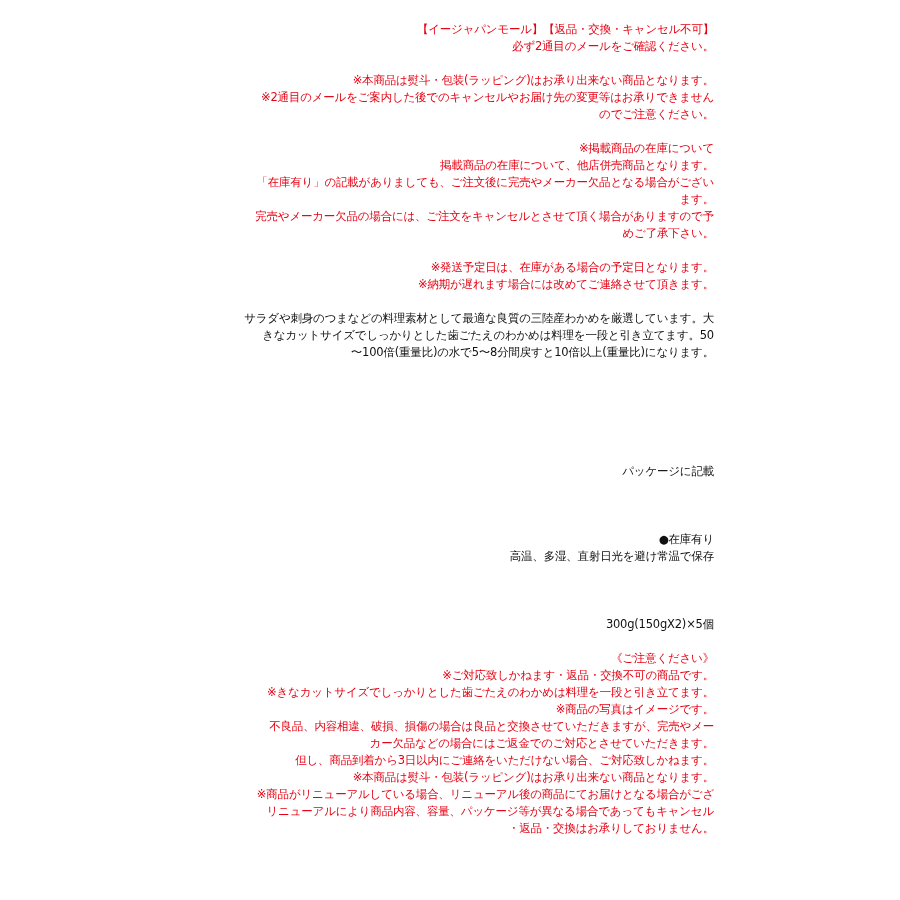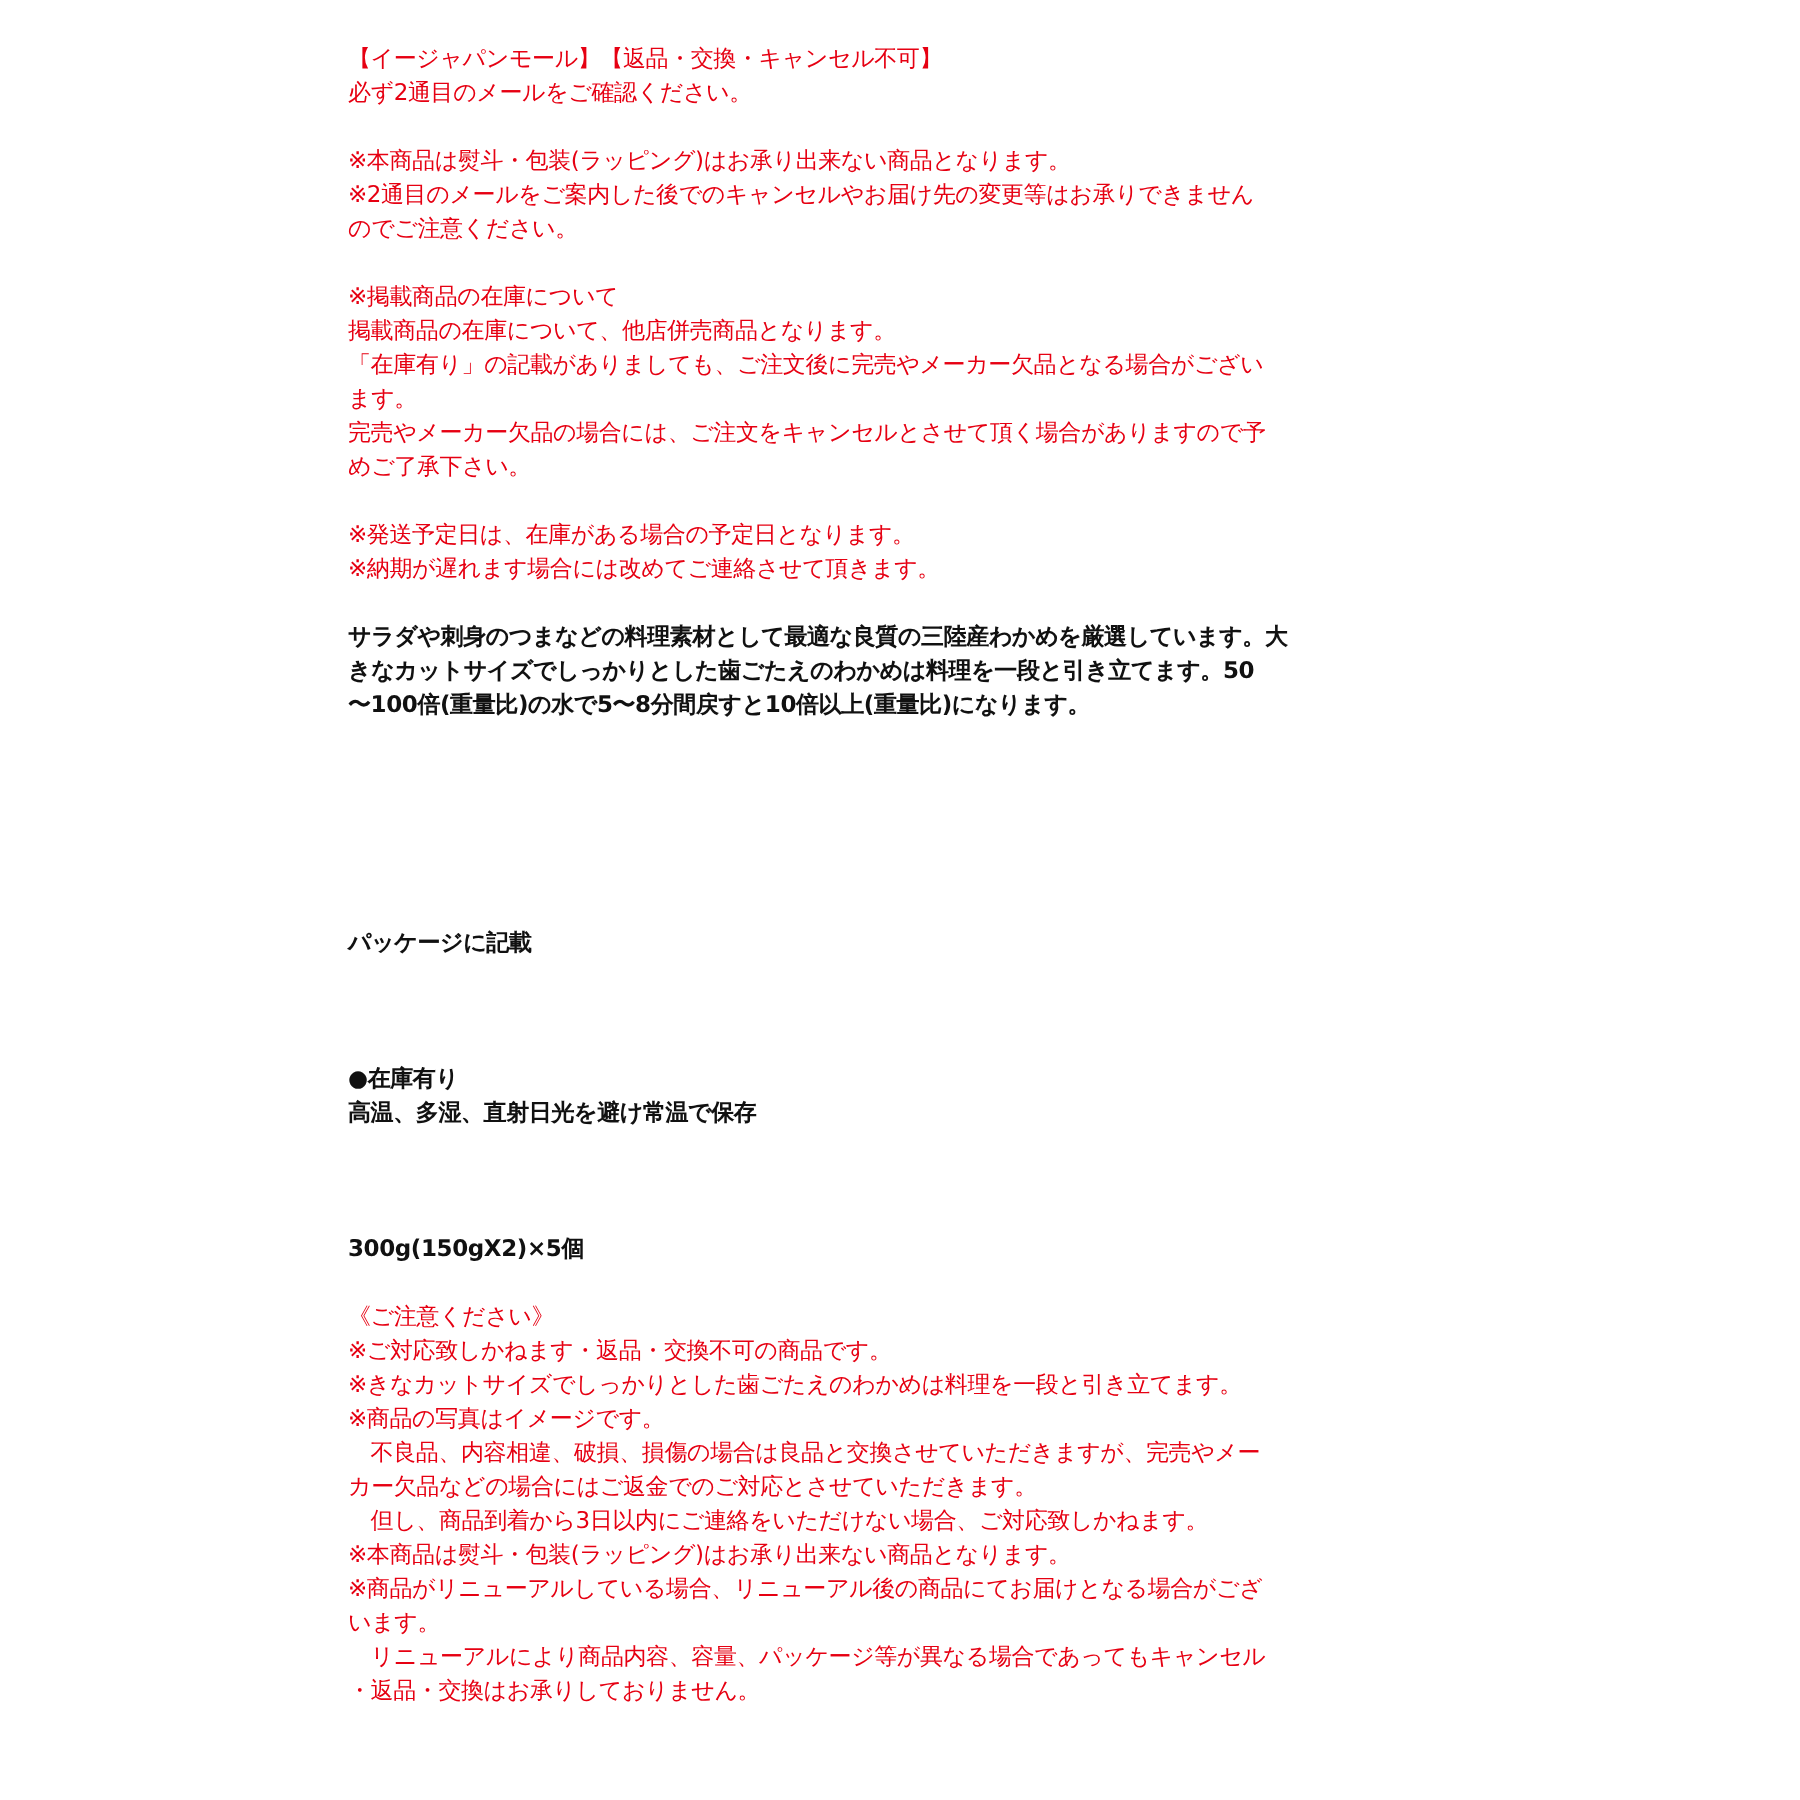--- a/index.html
+++ b/index.html
@@ -2,23 +2,23 @@
 <html><head>
 <meta charset="utf-8">
 <style>
   html, body { margin: 0; padding: 0; background: #ffffff; }
   body { width: 900px; height: 900px; overflow: hidden; position: relative; }
   .doc {
     position: absolute; left: 174px; top: 21px; width: 540px;
     font-family: "DejaVu Sans", "Liberation Sans", sans-serif;
     font-size: 11.5px; line-height: 17px; letter-spacing: -0.2px;
   }
-  .line { white-space: pre; display: block; height: 17px; }
+  .line { white-space: pre; display: block; height: 17px; text-align: right; }
   .red { color: #e60012; }
-  .black { color: #111111; font-weight: bold; }
+  .black { color: #111111; }
   .blank { height: 17px; }
 </style>
 </head>
 <body>
 
 <div class="doc" id="doc">
     <div>
       <span class="line red">【イージャパンモール】【返品・交換・キャンセル不可】</span>
       <span class="line red">必ず2通目のメールをご確認ください。</span>
     </div>
@@ -92,17 +92,16 @@
     <div>
       <span class="line red">《ご注意ください》</span>
       <span class="line red">※ご対応致しかねます・返品・交換不可の商品です。</span>
       <span class="line red">※きなカットサイズでしっかりとした歯ごたえのわかめは料理を一段と引き立てます。</span>
       <span class="line red">※商品の写真はイメージです。</span>
       <span class="line red">　不良品、内容相違、破損、損傷の場合は良品と交換させていただきますが、完売やメー</span>
       <span class="line red">カー欠品などの場合にはご返金でのご対応とさせていただきます。</span>
       <span class="line red">　但し、商品到着から3日以内にご連絡をいただけない場合、ご対応致しかねます。</span>
       <span class="line red">※本商品は熨斗・包装(ラッピング)はお承り出来ない商品となります。</span>
       <span class="line red">※商品がリニューアルしている場合、リニューアル後の商品にてお届けとなる場合がござ</span>
-      <span class="line red">います。</span>
       <span class="line red">　リニューアルにより商品内容、容量、パッケージ等が異なる場合であってもキャンセル</span>
       <span class="line red">・返品・交換はお承りしておりません。</span>
     </div>
   </div>
 
 </body></html>

